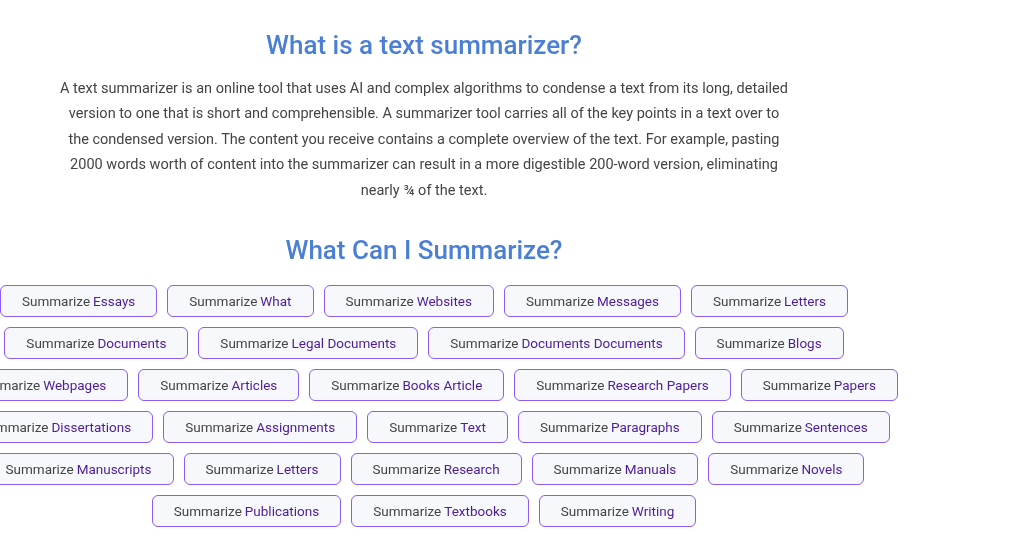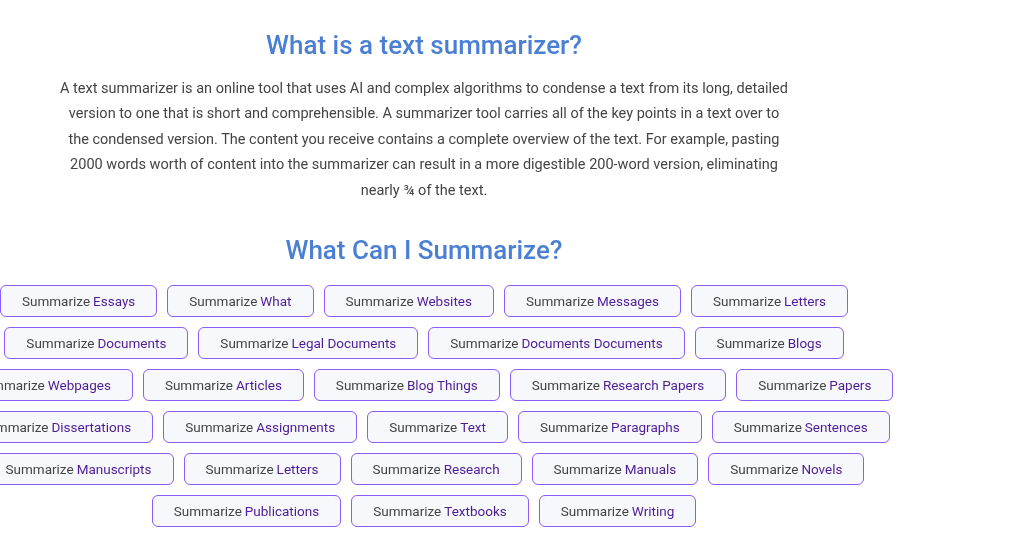--- a/index.html
+++ b/index.html
@@ -136,21 +136,21 @@
           <div class="tag">
             <span>Summarize</span>
             <span class="bold">Webpages</span>
           </div>
           <div class="tag">
             <span>Summarize</span>
             <span class="bold">Articles</span>
           </div>
           <div class="tag">
             <span>Summarize</span>
-            <span class="bold">Blog Things</span>
+            <span class="bold">Books Article</span>
           </div>
           <div class="tag">
             <span>Summarize</span>
             <span class="bold">Research Papers</span>
           </div>
           <div class="tag">
             <span>Summarize</span>
             <span class="bold">Papers</span>
           </div>
         </div>

